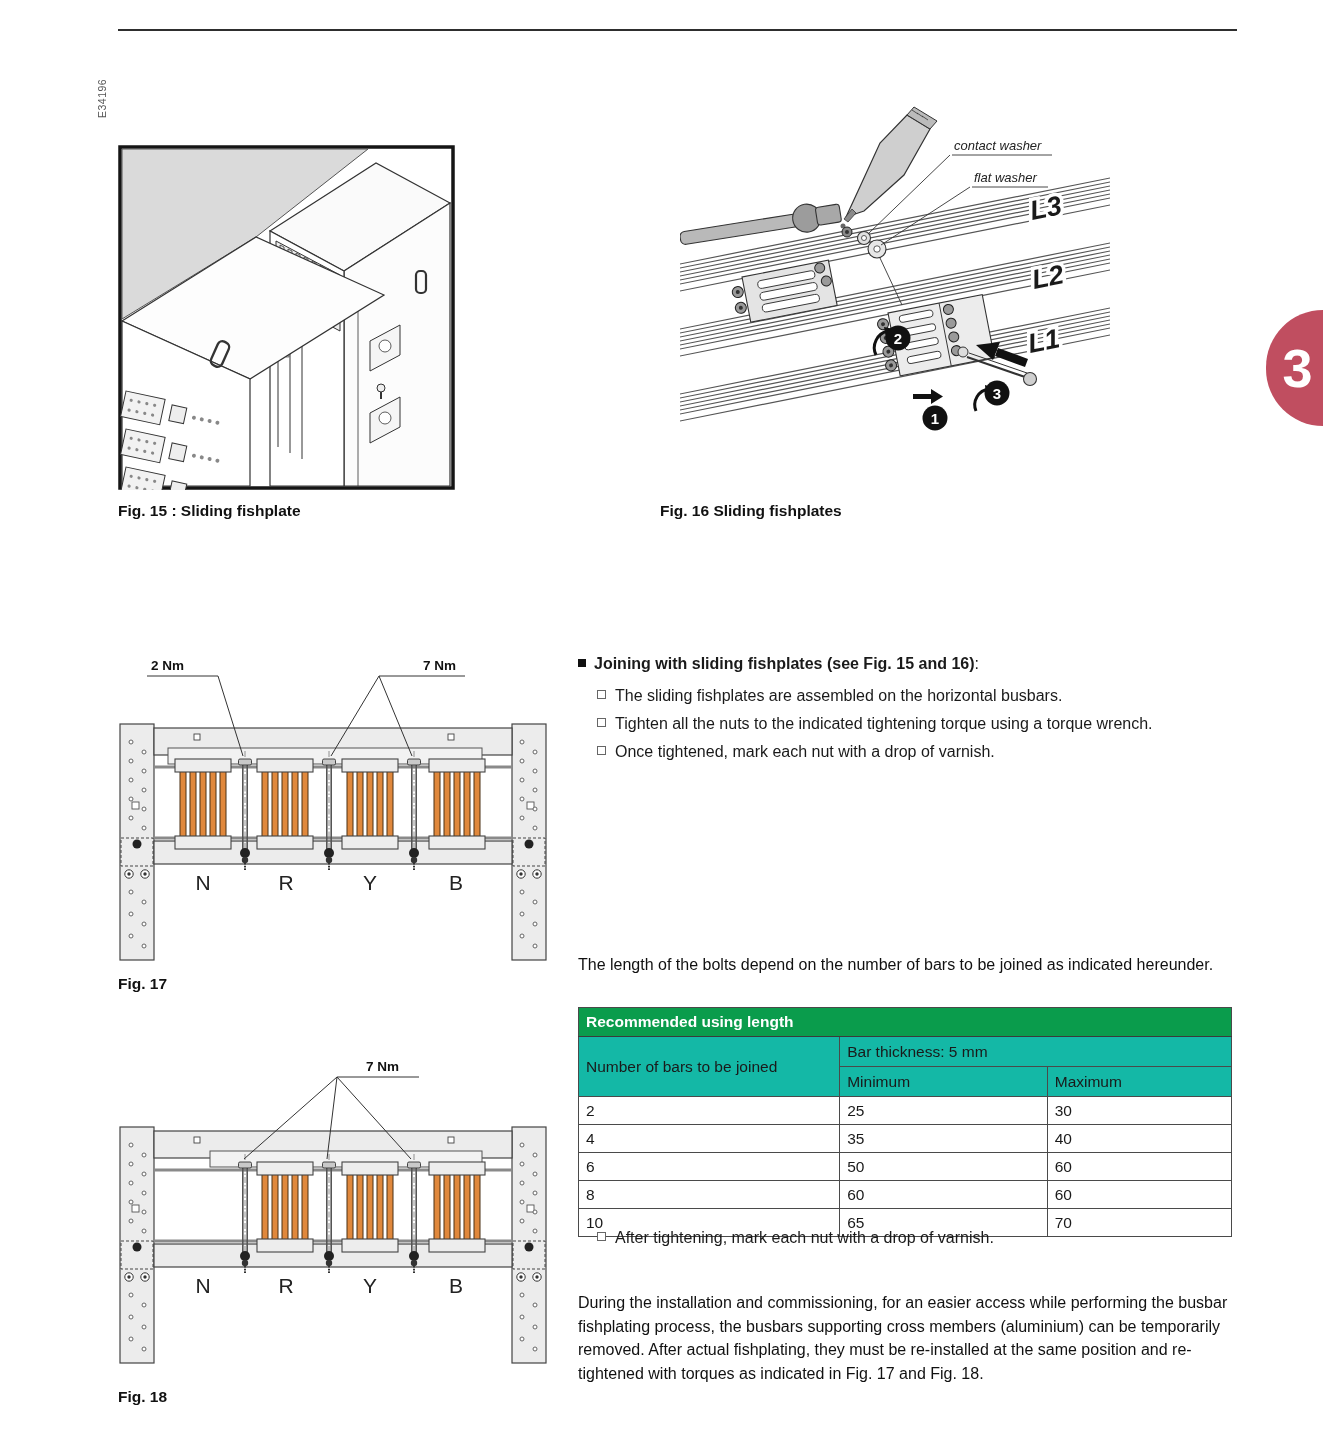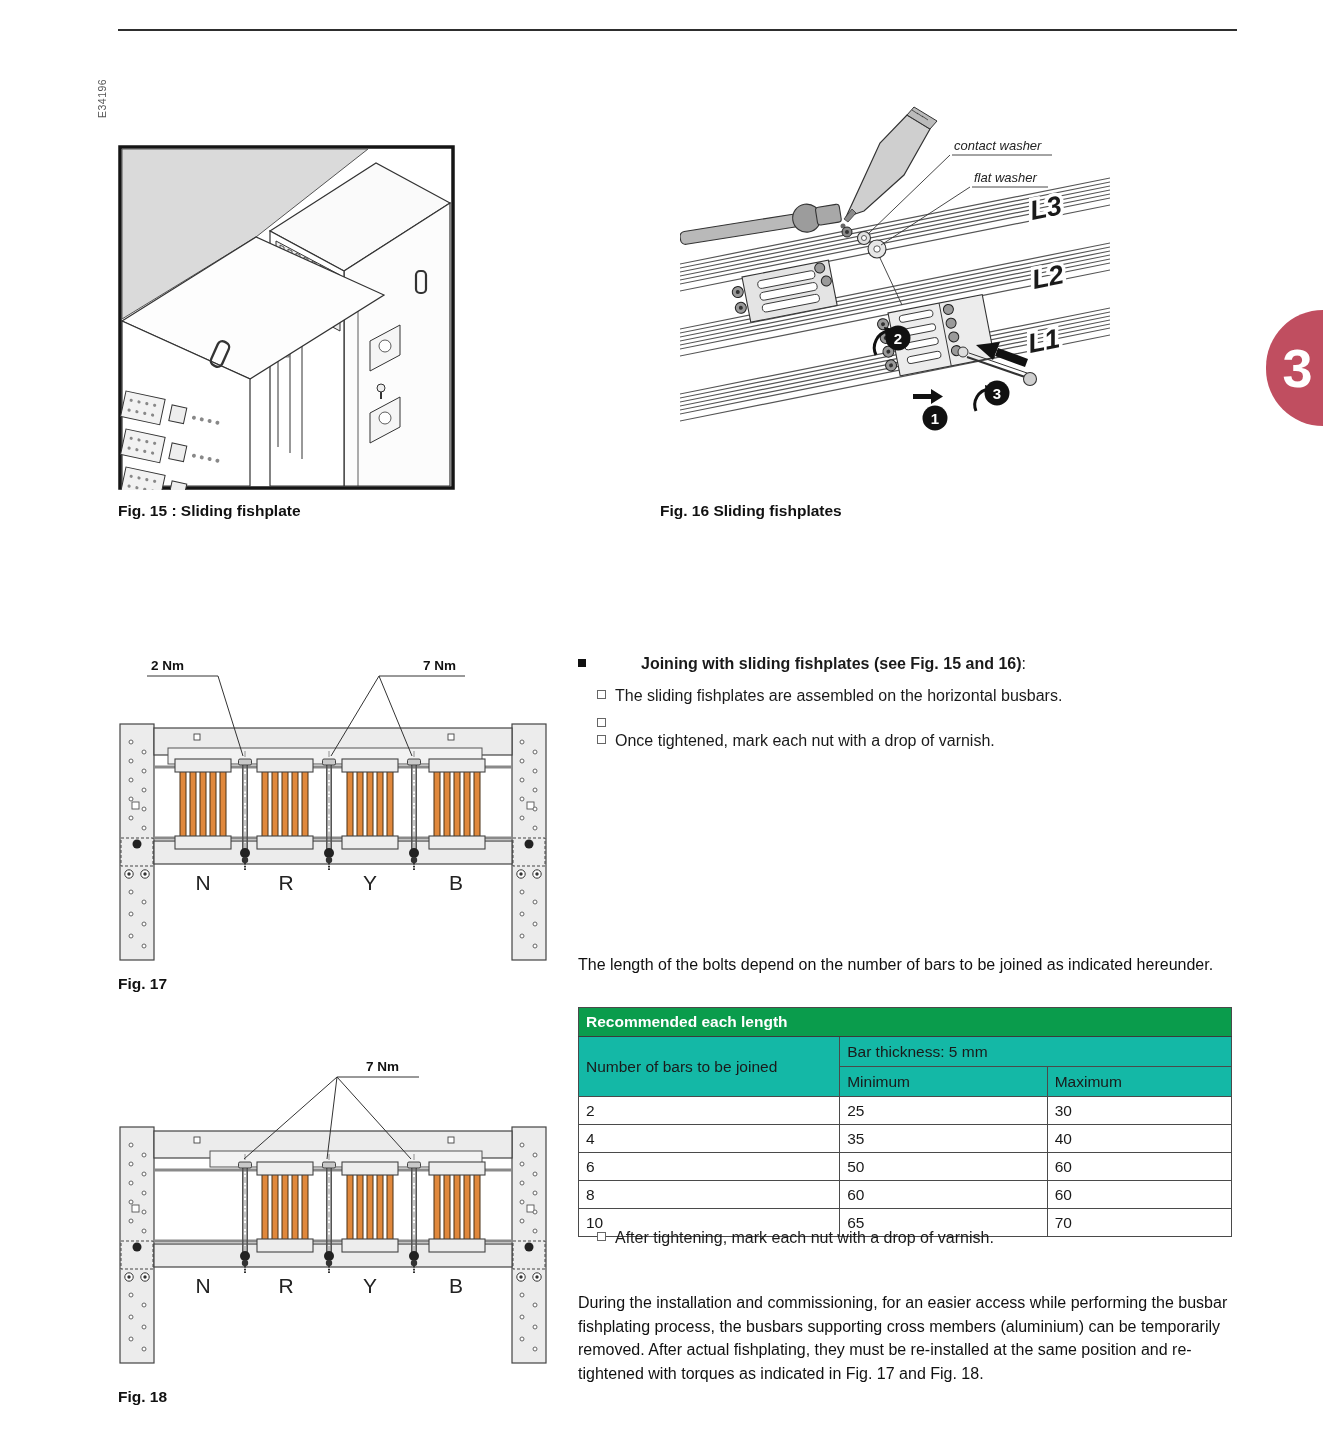--- a/index.html
+++ b/index.html
@@ -14,21 +14,21 @@
     transform-origin:left top; font-size:10.5px; color:#555; letter-spacing:.5px; white-space:nowrap;
   }
   .fig-caption { position:absolute; font-size:15.5px; font-weight:bold; color:#111; }
   .section-tab {
     position:absolute; left:1266px; top:310px; width:57px; height:116px;
     background:#c04e60; border-radius:58px 0 0 58px;
     display:flex; align-items:center; justify-content:center;
   }
   .section-tab span { color:#fff; font-size:54px; font-weight:bold; padding-left:6px; }
   .rcol { position:absolute; left:578px; width:656px; }
-  .heading-line { font-size:16px; line-height:24px; display:flex; align-items:flex-start;gap:47px; }
+  .heading-line { font-size:16px; line-height:24px; display:flex; align-items:flex-start; }
   .sq-filled { display:inline-block; width:8px; height:8px; background:#111; margin:7px 8px 0 0; flex:0 0 auto; }
   .bullet-list { margin-top:6px; }
   .bullet { display:flex; align-items:flex-start; font-size:16px; line-height:28px; }
   .bullet-tight { line-height:23px; }
   .sq-open { display:inline-block; width:7px; height:7px; border:1.2px solid #666; background:#fff; margin:8px 9px 0 19px; flex:0 0 auto; }
   .bullet-tight .sq-open { margin-top:6px; }
   .para { font-size:16px; line-height:23.5px; color:#111; }
   .bold { font-weight:bold; }
   .it { font-style:italic; }
   table.bolt { border-collapse:collapse; width:654px; font-size:15.5px; table-layout:fixed; }
@@ -402,40 +402,41 @@
       <span class="sq-filled"></span>
       <span><span class="bold">Joining with sliding fishplates (see Fig. 15 and 16)</span><span>:</span></span>
     </div>
     <div class="bullet-list">
       <div class="bullet">
         <span class="sq-open"></span>
         <span>The sliding fishplates are assembled on the horizontal busbars.</span>
       </div>
       <div class="bullet">
         <span class="sq-open"></span>
+        <span>Tighten all the nuts to the indicated tightening torque using a torque wrench.</span>
       </div>
       <div class="bullet">
         <span class="sq-open"></span>
         <span>Once tightened, mark each nut with a drop of varnish.</span>
       </div>
     </div>
   </div>
 
   <div class="rcol para" style="top:953px; width:645px;">The length of the bolts depend on the number of bars to be joined as indicated hereunder.</div>
 
   <div class="rcol" style="top:1007px;">
     <table class="bolt">
       <colgroup>
           <col class="col-bars">
           <col class="col-min">
           <col class="col-max">
         </colgroup>
       <tbody>
           <tr class="t-title">
-        <td colspan="3">Recommended each length</td>
+        <td colspan="3">Recommended using length</td>
       </tr>
       <tr class="t-head">
         <td rowspan="2">Number of bars to be joined</td>
         <td colspan="2">Bar thickness: 5 mm</td>
       </tr>
       <tr class="t-head">
         <td>Minimum</td>
         <td>Maximum</td>
       </tr>
       <tr class="t-body">

